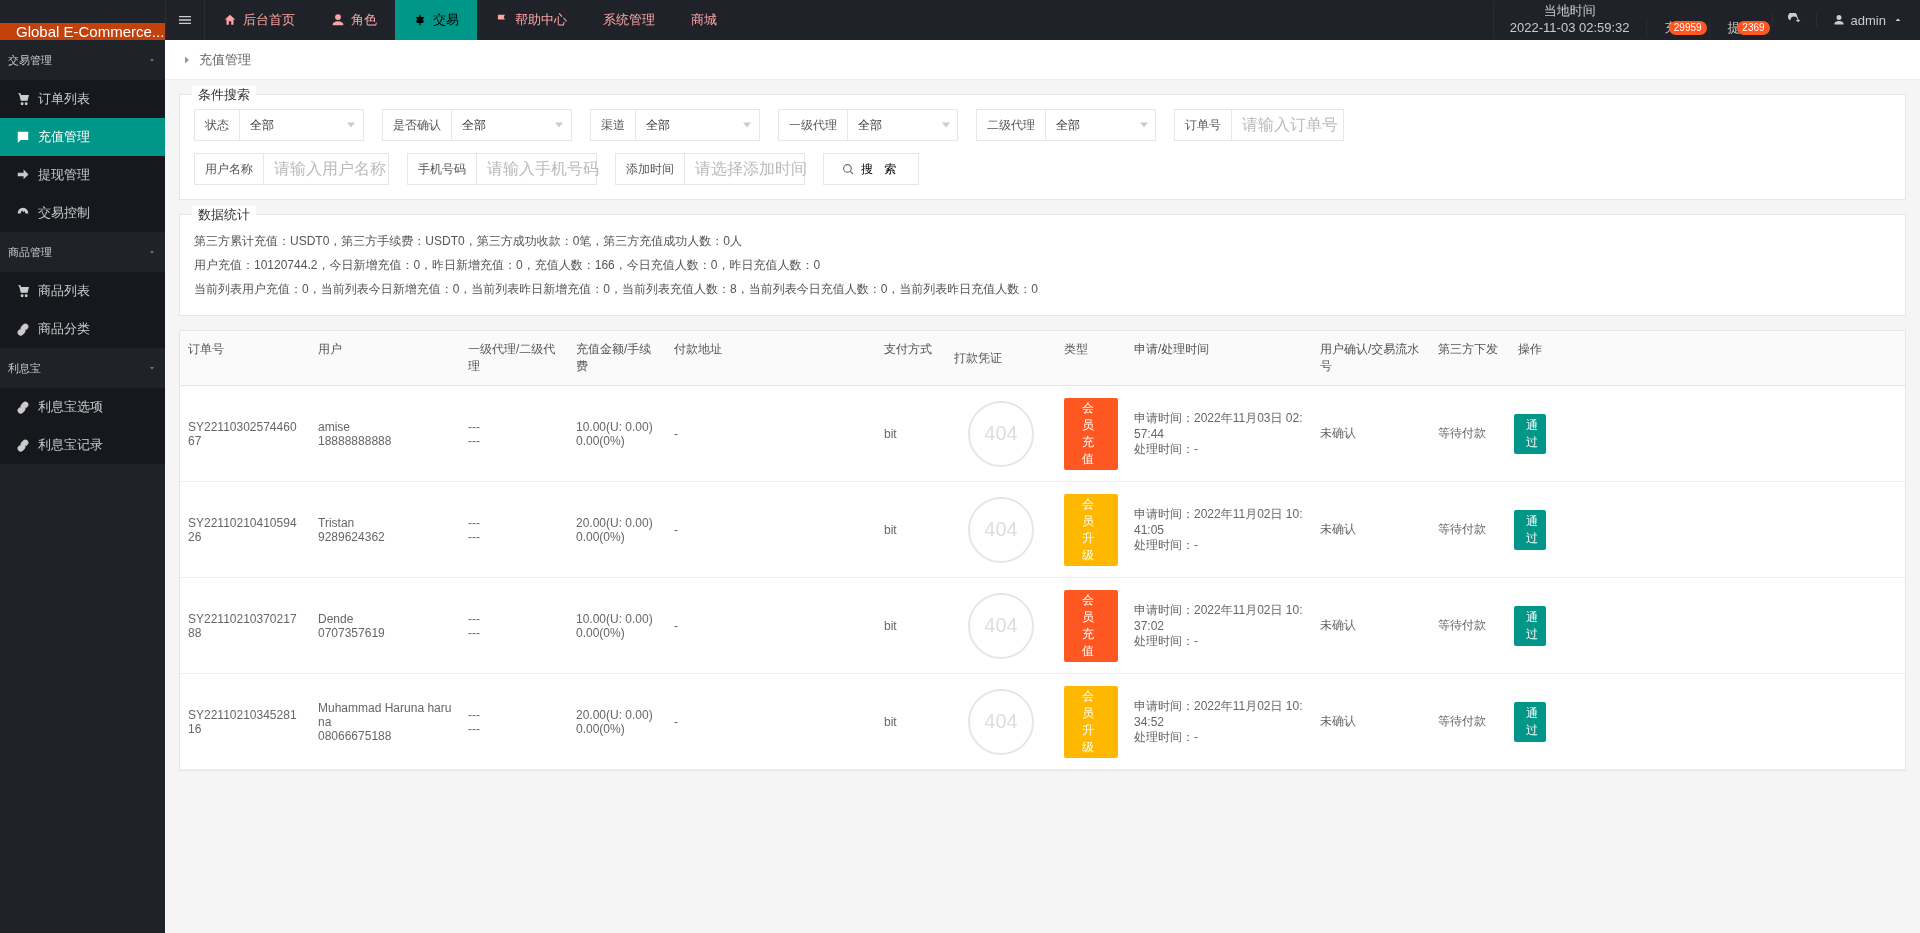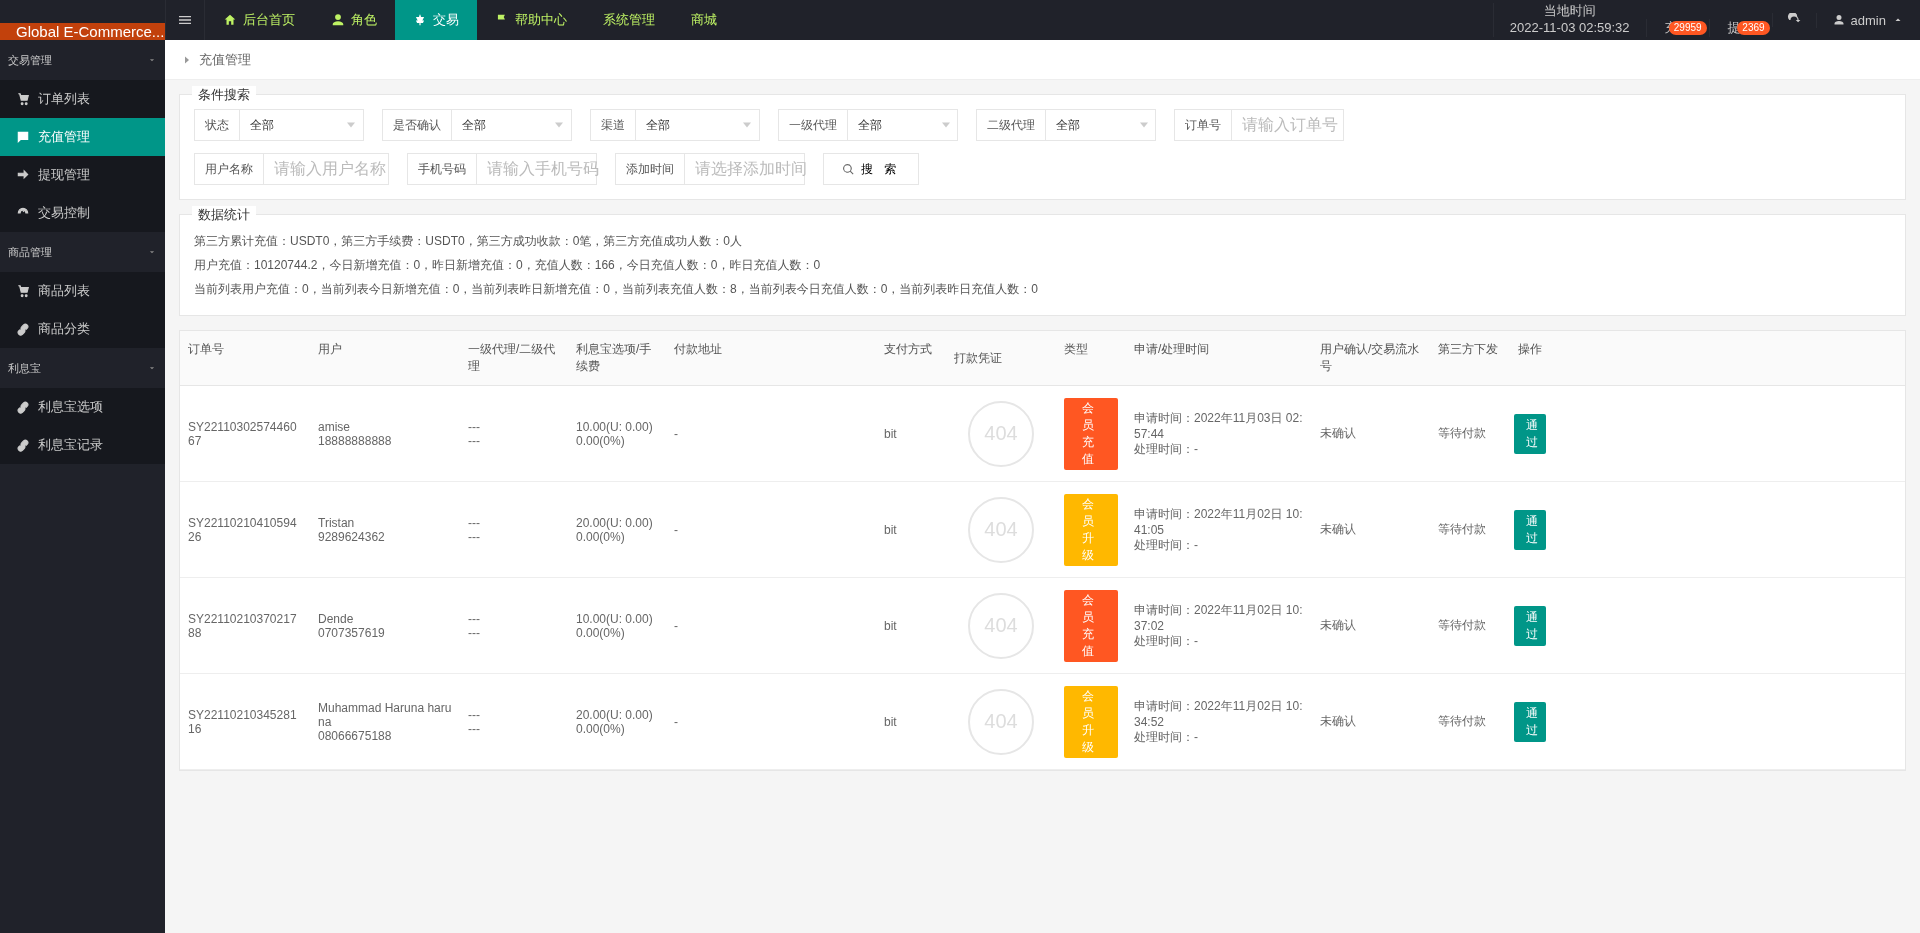--- a/index.html
+++ b/index.html
@@ -3,22 +3,22 @@
 <meta charset="utf-8">
 <style>
 * { margin:0; padding:0; box-sizing:border-box; }
 body { font-family:"Microsoft YaHei","Helvetica Neue",Arial,sans-serif; font-size:13px; color:#333; background:#f5f5f5; overflow:hidden; }
 
 .topbar { height:40px; background:#20222A; color:#ccc; display:flex; align-items:stretch; font-size:13px; }
 .topbar .logo { width:165px; padding:0 16px; display:flex; align-items:center; font-size:15px; color:#fff; background:#c2410c; overflow:hidden; white-space:nowrap;margin-top:23px; }
 .topbar .nav-toggle { width:40px; display:flex; align-items:center; justify-content:center; cursor:pointer; border-left:1px solid #2a2c34; border-right:1px solid #2a2c34; }
 .topbar .nav-toggle svg { width:16px; height:16px; fill:#ccc; }
 .topbar .menu { display:flex; flex:1; }
-.topbar .menu .item { padding:0 18px; display:flex; align-items:center; gap:6px; cursor:pointer; color:#bef264; }
-.topbar .menu .item.active { background:#009688; color:#ffffff;justify-content:flex-end; }
+.topbar .menu .item { padding:0 18px; display:flex; align-items:center; gap:6px; cursor:pointer; color:#fca5a5; }
+.topbar .menu .item.active { background:#009688; color:#000000;justify-content:flex-end; }
 .topbar .menu .item svg { width:14px; height:14px; fill:currentColor; }
 .topbar .right { display:flex; align-items:center; gap:0; }
 .topbar .timebox { padding:0 16px; display:flex; flex-direction:column; align-items:center; justify-content:center; line-height:1.3; border-left:1px solid #2a2c34; }
 .topbar .badge-item { position:relative; padding:0 18px; display:flex; align-items:center; cursor:pointer; border-left:1px solid #2a2c34;margin-top:16px; }
 .topbar .badge { position:absolute; top:2px; right:2px; background:#ff5722; color:#fff; font-size:10px; padding:1px 5px; border-radius:8px; line-height:1.2; }
 .topbar .icon-item { width:44px; display:flex; align-items:center; justify-content:center; cursor:pointer; border-left:1px solid #2a2c34; }
 .topbar .icon-item svg { width:14px; height:14px; fill:#ccc; }
 .topbar .user { padding:0 16px; display:flex; align-items:center; gap:6px; cursor:pointer; border-left:1px solid #2a2c34; }
 .topbar .user svg { width:12px; height:12px; fill:#ccc; }
 
@@ -266,21 +266,21 @@
           <div>用户充值：10120744.2，今日新增充值：0，昨日新增充值：0，充值人数：166，今日充值人数：0，昨日充值人数：0</div>
           <div>当前列表用户充值：0，当前列表今日新增充值：0，当前列表昨日新增充值：0，当前列表充值人数：8，当前列表今日充值人数：0，当前列表昨日充值人数：0</div>
         </div>
       </div>
 
       <div class="table-wrap">
         <div class="thead">
           <div class="th c-order">订单号</div>
           <div class="th c-user">用户</div>
           <div class="th c-agent">一级代理/二级代理</div>
-          <div class="th c-amount">利息宝选项/手续费</div>
+          <div class="th c-amount">充值金额/手续费</div>
           <div class="th c-addr">付款地址</div>
           <div class="th c-pay">支付方式</div>
           <div class="th c-proof" style="justify-content:flex-start;">打款凭证</div>
           <div class="th c-type">类型</div>
           <div class="th c-time">申请/处理时间</div>
           <div class="th c-confirm">用户确认/交易流水号</div>
           <div class="th c-third">第三方下发</div>
           <div class="th c-op">操作</div>
         </div>
         <div id="tbody">

